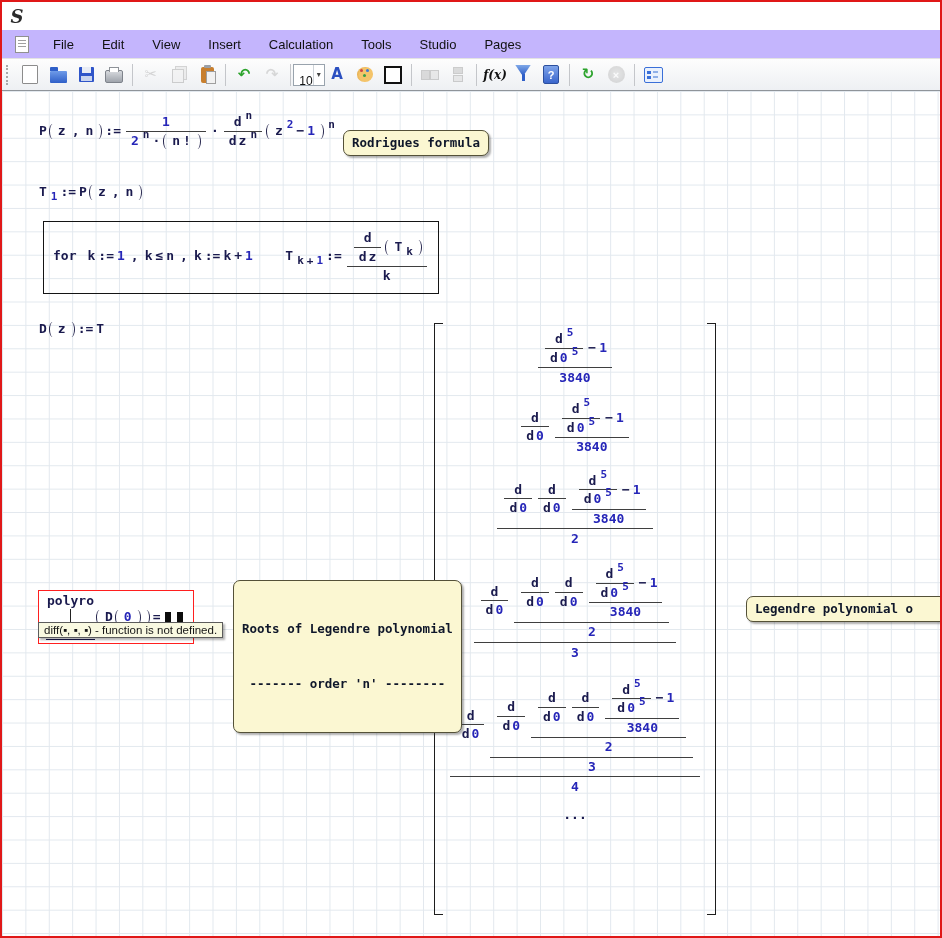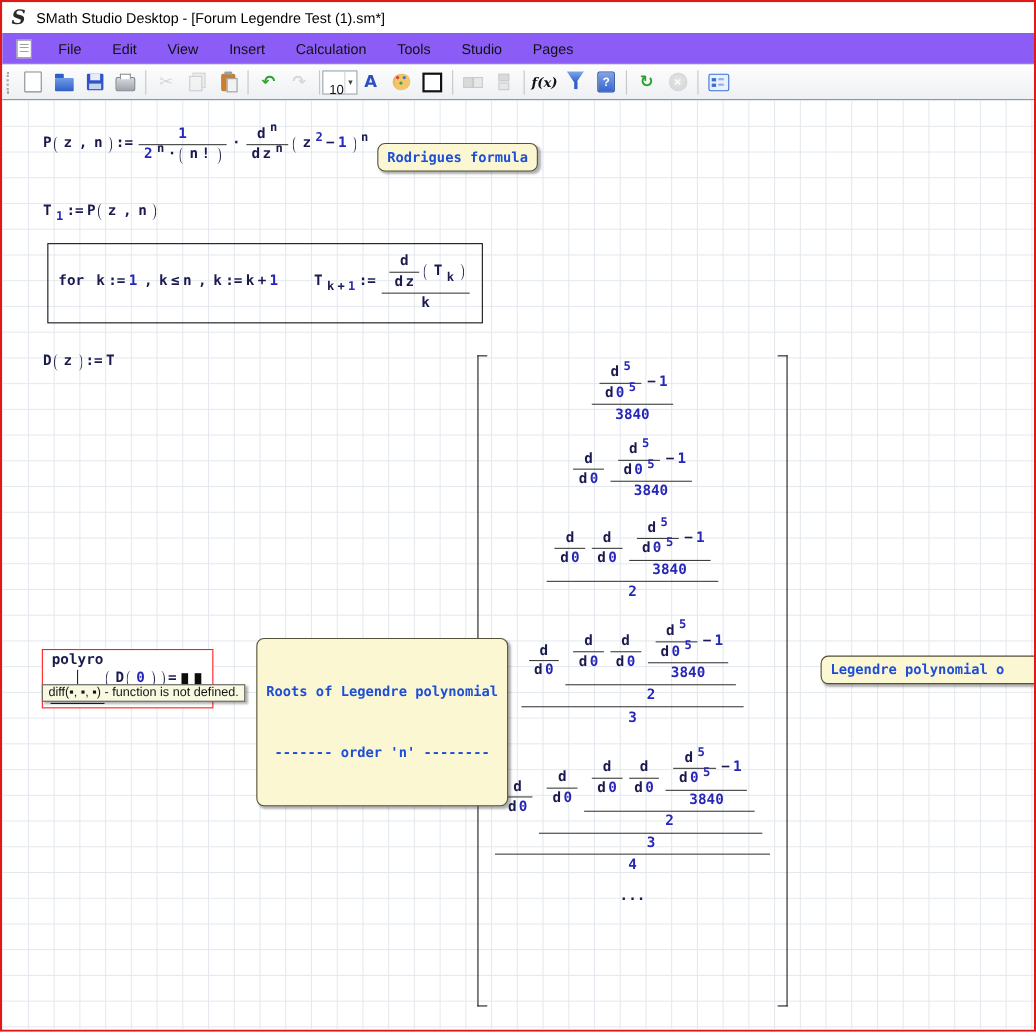--- a/index.html
+++ b/index.html
@@ -6,21 +6,21 @@
   #app{position:relative;width:942px;height:938px;border:2px solid #e01818;box-sizing:border-box;overflow:hidden;
        font-family:"Liberation Sans",sans-serif;background:#fff;}
 
   
   #titlebar{position:absolute;left:0;top:0;right:0;height:28px;background:#fff;display:flex;align-items:center;}
   .slogo{width:20px;height:20px;margin:0 6px 0 5px;display:flex;align-items:center;justify-content:center;
          font:italic bold 18px "DejaVu Serif",serif;color:#2b2b2b;}
   #title-text{font-size:13px;color:#000;}
 
   
-  #menubar{position:absolute;left:0;top:28px;right:0;height:28px;background:#8b5cf6;border-bottom:1px solid #e3e3e3;
+  #menubar{position:absolute;left:0;top:28px;right:0;height:28px;background:#c4b5fd;border-bottom:1px solid #e3e3e3;
            display:flex;align-items:center;}
   .docicon{width:12px;height:15px;background:#fff;border:1px solid #909090;margin:0 10px 0 13px;position:relative;}
   .docicon::before{content:"";position:absolute;left:2px;right:2px;top:3px;height:8px;
         background:repeating-linear-gradient(to bottom,#a0a0a0 0 1px,transparent 1px 3px);}
   .menu-item{padding:4px 14px;font-size:13px;color:#111;cursor:default;}
 
   
   #toolbar{position:absolute;left:0;top:57px;right:0;height:32px;background:linear-gradient(#fdfdfd,#eef0f3);
            border-bottom:1px solid #8f949a;display:flex;align-items:center;padding-left:2px;box-sizing:border-box;}
   .grip{width:4px;height:20px;border-left:2px dotted #a8a8a8;margin:0 4px 0 2px;}
@@ -88,41 +88,40 @@
   .pl,.pr{width:5px;min-height:15px;}
   .pl{border-left:1.6px solid #26264e;border-radius:60% 0 0 60%/50% 0 0 50%;margin-right:2px;}
   .pr{border-right:1.6px solid #26264e;border-radius:0 60% 60% 0/0 50% 50% 0;margin-left:2px;}
   .msq{width:6px;height:11px;background:#0c0c0c;margin:0 3px;}
   .mcur{width:1.4px;height:15px;background:#222;}
   .mu{display:inline-flex;align-items:center;border-bottom:1.5px solid #1a1a4e;padding-bottom:1px;flex-direction:column;}
   .msp{width:9px;}
 
   
   .ybox{background:#fbf7d2;border:1.4px solid #545138;border-radius:7px;box-shadow:2px 2px 2px rgba(60,60,60,.4);
-        padding:3px 8px;font:bold 12.5px "DejaVu Sans Mono","Liberation Mono",monospace;color:#1d4ed8;white-space:pre;line-height:1.45;}
+        padding:3px 8px;font:bold 12.5px "DejaVu Sans Mono","Liberation Mono",monospace;color:#0f172a;white-space:pre;line-height:1.45;}
   .forbox{border:1.5px solid #141414;padding:3px 8px 8px 8px;}
   .forbox .line2{margin:2px 0 0 26px;}
   .errbox{border:1.4px solid #ff1f1f;background:#fff;padding:3px 7px;display:inline-flex;align-items:center;}
   .tooltip{background:#f9f9e1;border:1px solid #5c5c5c;box-shadow:2px 2px 2px rgba(0,0,0,.3);
            font:11.5px "Liberation Sans",sans-serif;color:#151515;padding:1px 5px;white-space:pre;}
   .dotted-edge{border-left:1.5px dotted #333;}
   .bkt{position:absolute;width:9px;box-sizing:border-box;border-top:1.9px solid #1d1d1d;border-bottom:1.9px solid #1d1d1d;}
   .bkt.l{border-left:1.9px solid #1d1d1d;}
   .bkt.r{border-right:1.9px solid #1d1d1d;}
   #matrix-content{position:absolute;display:flex;flex-direction:column;align-items:center;gap:12px;}
   .mat-ellipsis{font:bold 13px "DejaVu Sans Mono",monospace;color:#1a1a4e;}
 </style>
 </head>
 <body>
 
 <div id="app">
 
   <div id="titlebar">
     <span class="slogo">S</span>
-    <span id="title-text">SMath Studio Desktop - [Forum Legendre Test (1).sm*]</span>
   </div>
 
   <div id="menubar">
     <span class="docicon"></span>
 
   <div class="menu-item">File</div>
       <div class="menu-item">Edit</div>
       <div class="menu-item">View</div>
       <div class="menu-item">Insert</div>
       <div class="menu-item">Calculation</div>

